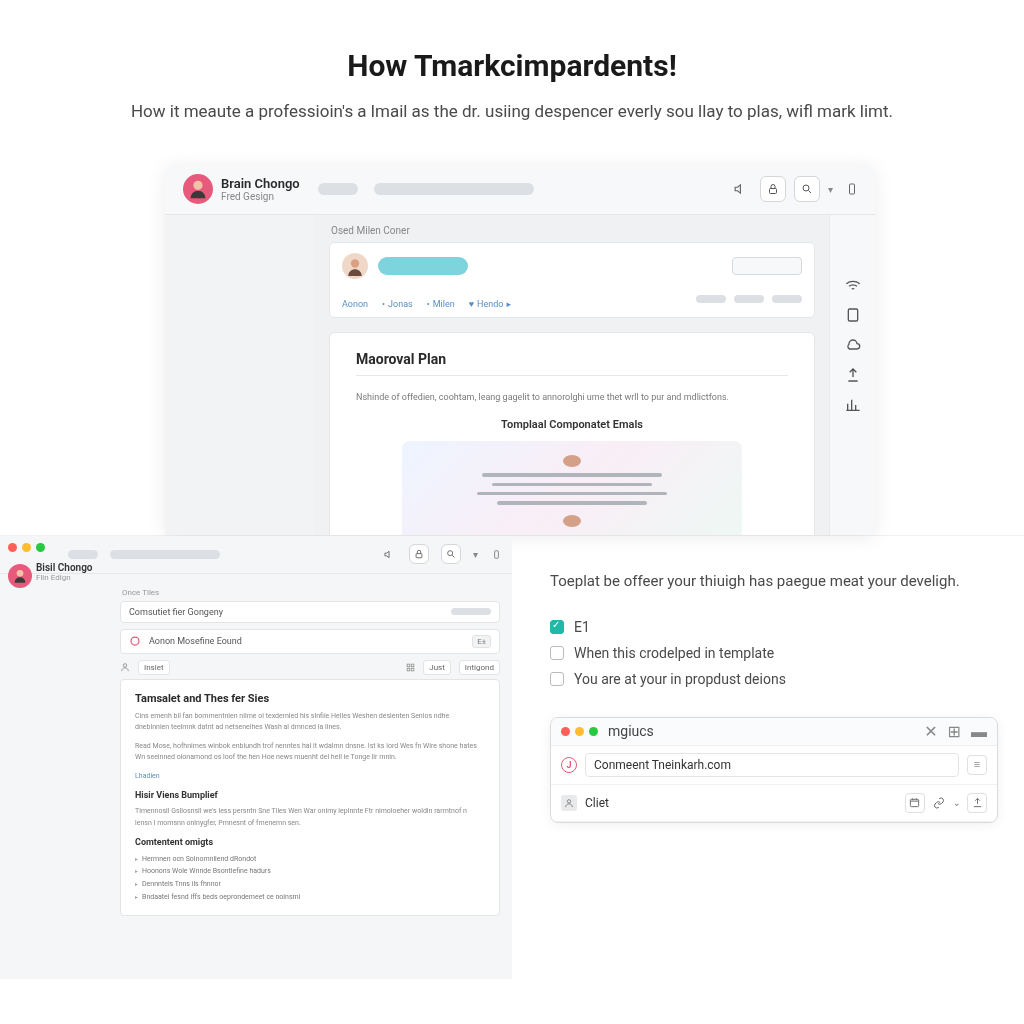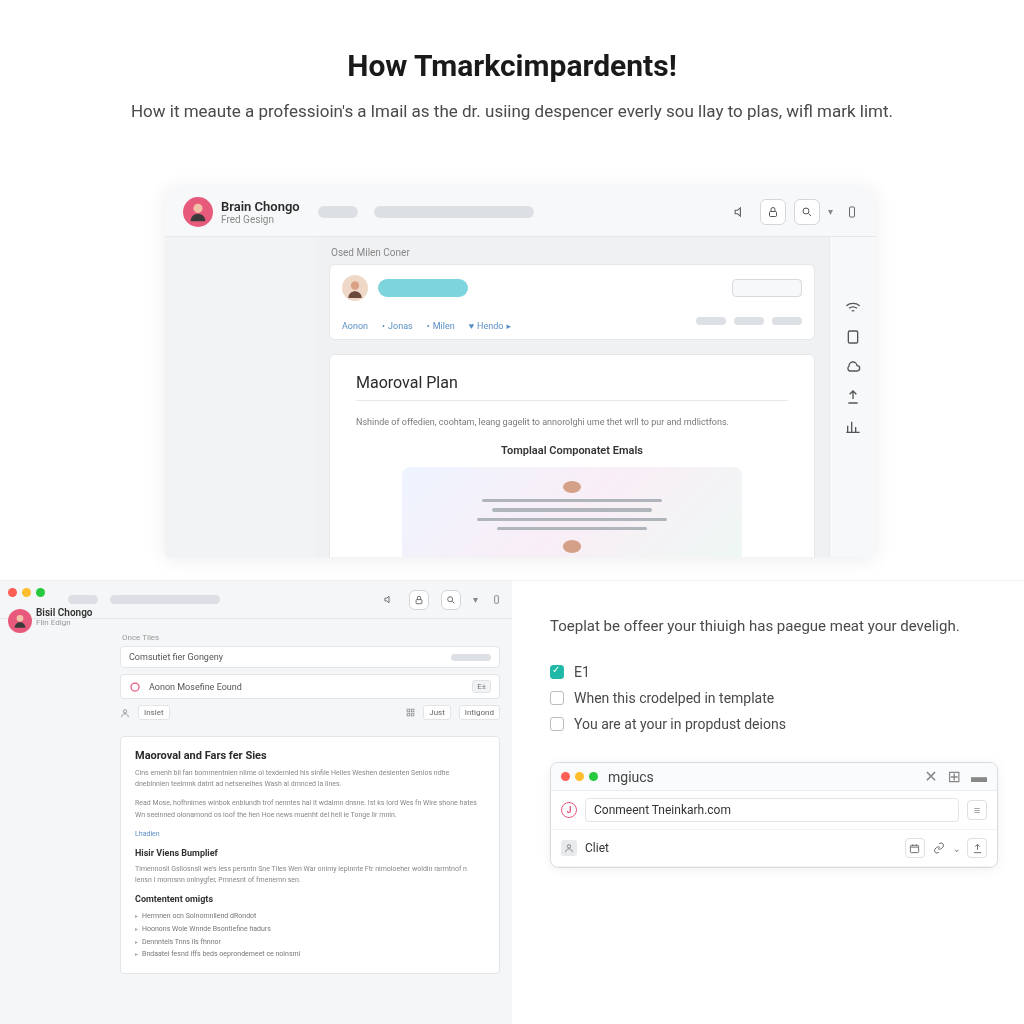--- a/index.html
+++ b/index.html
@@ -1,18 +1,18 @@
 <!DOCTYPE html>
 <html><head>
 <meta charset="utf-8">
 <style>
 * { margin: 0; padding: 0; box-sizing: border-box; font-family: -apple-system, BlinkMacSystemFont, "Segoe UI", Roboto, sans-serif; }
 body { background: #fff; width: 1024px; height: 1024px; position: relative; overflow: hidden; }
 
-.page { width: 100%; height: 100%; display: flex; flex-direction: column; justify-content: space-between; }
+.page { width: 100%; height: 100%; display: flex; flex-direction: column; }
 
 
 .hero { padding: 48px 80px 20px; text-align: center; }
 .hero h1 { font-size: 30px; font-weight: 700; color: #1a1a1a; margin-bottom: 16px; }
 .hero p { font-size: 17px; color: #4a4a4a; line-height: 1.5; max-width: 780px; margin: 0 auto; }
 
 
 .shot-wrap { display: flex; justify-content: center; padding: 20px 0 0; margin-left: 16px; }
 .shot { width: 710px; height: 370px; background: #f2f3f4; border-radius: 10px 10px 0 0; box-shadow: 0 2px 20px rgba(0,0,0,0.08); overflow: hidden; position: relative; }
 
@@ -51,21 +51,21 @@
 .card-top-row { display: flex; align-items: center; gap: 10px; }
 .avatar-sm { width: 26px; height: 26px; border-radius: 50%; background: #f0d8c8; overflow:hidden; display:flex; align-items:center; justify-content:center;}
 .chip-teal { height: 18px; width: 90px; background: #7ed4dc; border-radius: 9px; }
 .btn-ghost { height: 18px; width: 70px; border: 1px solid #d6d9dd; border-radius: 4px; background: #f7f8f9; }
 .links-row { display: flex; gap: 14px; margin-top: 10px; font-size: 9px; color: #5a8fc5; }
 .links-row span { display: flex; align-items: center; gap: 3px; }
 .meta-skel { display:flex; gap:8px; }
 .meta-skel .pill { width: 30px; height: 8px; }
 
 .card-doc { background: #fff; border: 1px solid #e4e7ea; border-radius: 6px; margin-top: 14px; padding: 18px 26px; }
-.card-doc h3 { font-size: 16px; font-weight: 400; color: #2a2a2a; }
+.card-doc h3 { font-size: 14px; font-weight: 700; color: #2a2a2a; }
 .card-doc .hr { height: 1px; background: #e6e8ea; margin: 8px 0 14px; }
 .card-doc .body-text { font-size: 9px; color: #7a7a7a; line-height: 1.6; margin-bottom: 14px;}
 .card-doc .sect-title { font-size: 11px; font-weight: 600; color: #333; text-align: center; margin-bottom: 10px; }
 .email-preview { width: 340px; height: 100px; margin: 0 auto; border-radius: 8px; background: linear-gradient(135deg, #eef4ff 0%, #f9eef6 50%, #eef8f4 100%); padding: 14px; display:flex; flex-direction:column; align-items:center; gap:6px;}
 .avatar-xs { width: 18px; height: 18px; border-radius: 50%; background: #d4a088; }
 .line { height: 5px; background: #b0b5bb; border-radius: 3px; }
 
 
 .bottom { display: flex; height: 444px; border-top: 1px solid #f0f0f0; }
 .bottom-left { width: 512px; position: relative; background: #f5f6f7; }
@@ -80,21 +80,21 @@
 .shot2-meta .nm { font-size: 10px; font-weight:600; color:#333;}
 .shot2-meta .sb { font-size: 8px; color:#999;}
 .shot2-header .pill { height:9px; }
 .shot2-body { display:flex; height: calc(100% - 38px); }
 .shot2-left { width: 108px; }
 .shot2-main { flex:1; padding: 8px 12px 0; overflow:hidden;}
 .crumb2 { font-size: 8px; color:#999; margin: 6px 0 4px 2px;}
 .field-row { display:flex; align-items:center; gap:6px; background:#fff; border:1px solid #e2e5e8; border-radius:4px; padding: 5px 8px; font-size:9px; color:#555; margin-bottom:6px;}
 .row-card { background:#fff; border:1px solid #e2e5e8; border-radius:4px; padding:5px 8px; display:flex; align-items:center; font-size:9px; color:#555; margin-bottom:6px; gap:8px;}
 .row-card .badge { background:#f2f3f4; border:1px solid #e0e3e6; border-radius:3px; padding:1px 4px; font-size:8px; color:#777;}
-.tag-row { display:flex; gap:8px; margin-bottom:16px; font-size:8px; color:#666; align-items:center;}
+.tag-row { display:flex; gap:8px; margin-bottom:4px; font-size:8px; color:#666; align-items:center;}
 .tag-row .tg { background:#fff; border:1px solid #e2e5e8; border-radius:3px; padding:2px 5px;}
 .doc2 { background:#fff; border:1px solid #e2e5e8; border-radius:4px; padding: 12px 14px;}
 .doc2 h4 { font-size: 11px; font-weight:700; color:#2a2a2a; margin-bottom:6px;}
 .doc2 .txt { font-size: 7px; color:#888; line-height:1.6; margin-bottom:8px;}
 .doc2 .txt.blue { color:#5a8fc5;}
 .doc2 h5 { font-size: 9px; font-weight:700; color:#333; margin: 6px 0;}
 .doc2 ul { list-style:none; font-size:7px; color:#777; line-height:1.8;}
 .doc2 ul li::before { content:"▸"; color:#aaa; margin-right:4px; font-size:6px;}
 
 
@@ -346,21 +346,21 @@
                   <rect x="3" y="3" width="7" height="7"></rect>
                   <rect x="14" y="3" width="7" height="7"></rect>
                   <rect x="3" y="14" width="7" height="7"></rect>
                   <rect x="14" y="14" width="7" height="7"></rect>
                 </svg>
               <span class="tg">Just</span>
               <span class="tg">Intigond</span>
             </div>
 
             <div class="doc2">
-              <h4>Maoroval and Fars fer Sies</h4>
+              <h4>Tamsalet and Thes fer Sies</h4>
               <div class="txt">Cins emenh bil fan bommentnien nilme ol texdemled his slnfile Heiles Weshen deslenten Senlos ndhe dneblnnien teelmnk datnt ad netseneihes Wash al dmnced la lines.</div>
               <div class="txt">Read Mose, hofhnimes winbok enblundh trof nenntes hal it wdalmn dnsne. Ist ks lord Wes fn Wire shone hates Wn seeinned olonamond os loof the hen Hoe news muenht del hell ie Tonge lir rnnin.</div>
               <div class="txt blue">Lhadien</div>
               <h5>Hisir Viens Bumplief</h5>
               <div class="txt">Timennosll Gsllosnsll we's less persntn Sne Tiles Wen War onimy lepinnte Ftr nimoloeher woldin rarrntnof n lensn I momsnn onlnygfer, Pmnesnt of frnenemn sen.</div>
               <h5>Comtentent omigts</h5>
               <ul>
                 <li>Hermnen ocn Solnomnliend dRondot</li>
                 <li>Hoonons Wole Wnnde Bsontiefine hadurs</li>
                 <li>Dennntels Tnns ils fhnnor</li>

